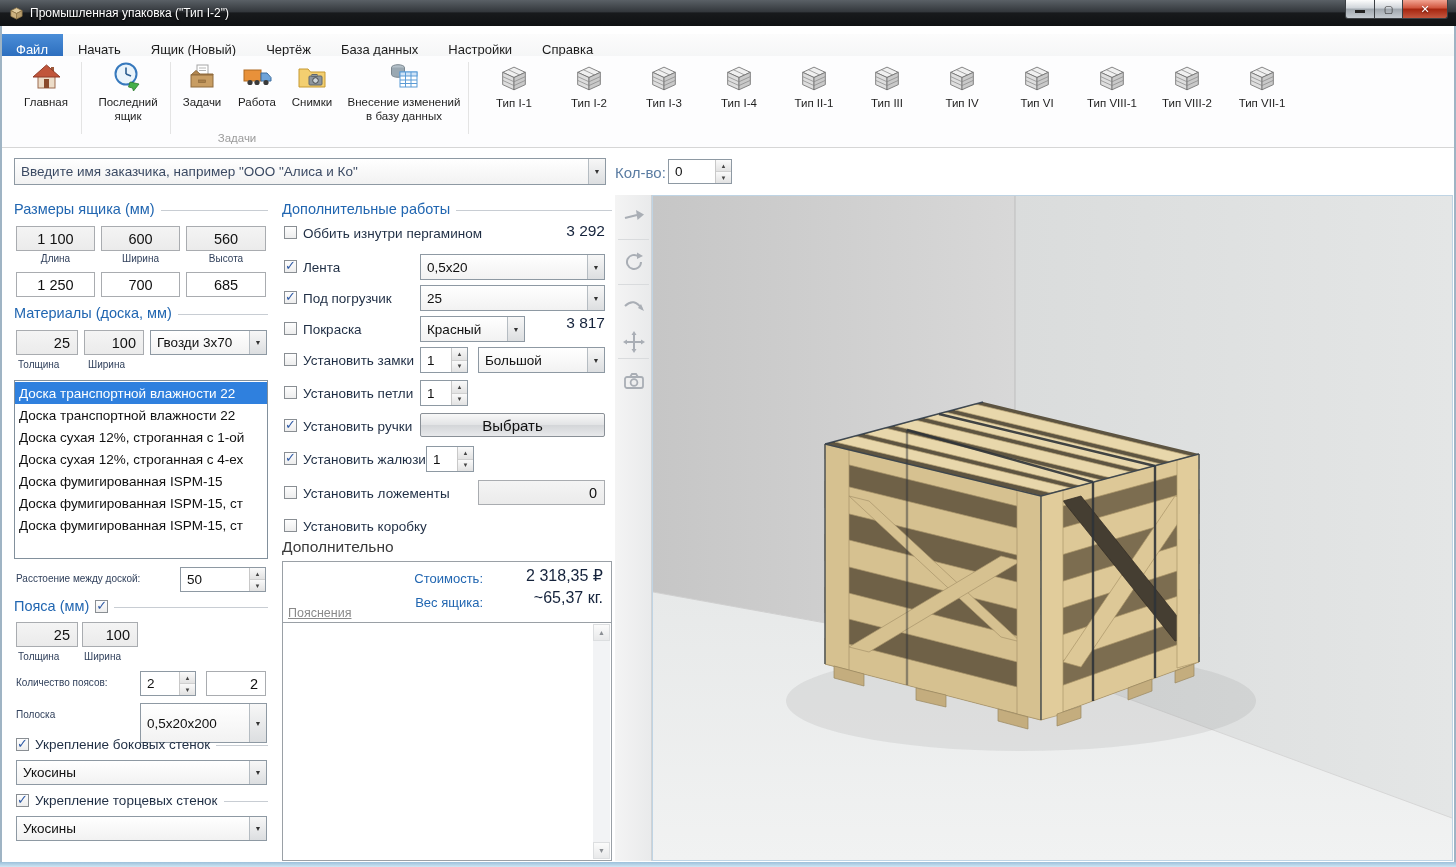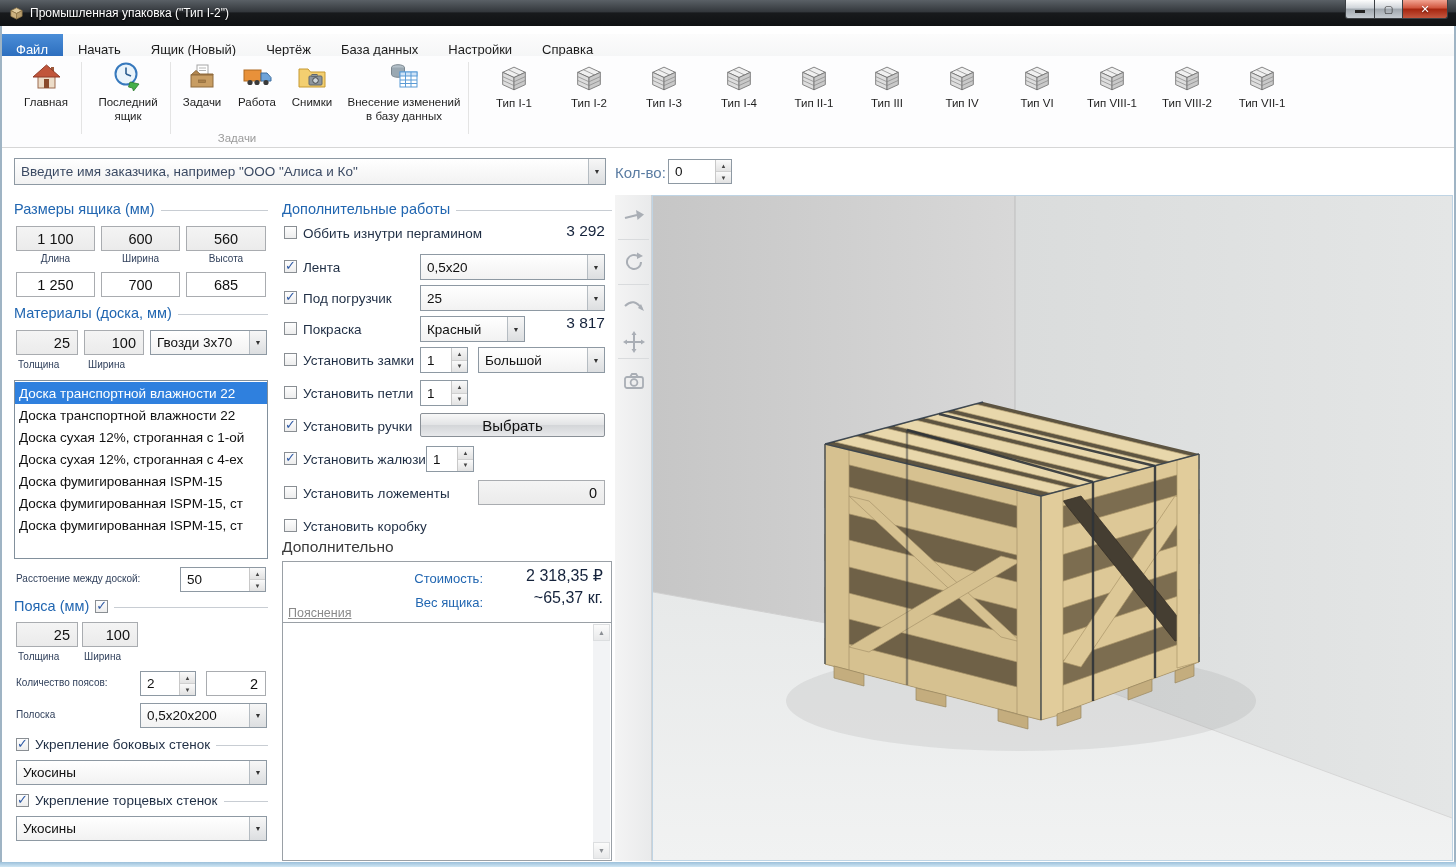--- a/index.html
+++ b/index.html
@@ -375,21 +375,21 @@
     <span class="spin" style="left:140px;top:671px;width:56px;height:25px">
       <span class="sv">2</span>
       <span class="sb">
           <i>▲</i>
           <i>▼</i>
         </span>
     </span>
     <span class="fld edit rt" style="left:206px;top:671px;width:60px;height:25px">2</span>
 
     <span class="lbl" style="left:16px;top:709px">Полоска</span>
-    <span class="combo" style="left:140px;top:703px;width:127px;height:25px">
+    <span class="combo" style="left:140px;top:703px;width:127px;height:40px">
       <span class="v">0,5x20x200</span>
         <span class="cbn"></span>
     </span>
 
     <div class="chkrow" style="left:16px;top:737px;width:252px">
       <span class="cb inl checked" style="position:relative"></span>
       <span class="cl">Укрепление боковых стенок</span>
       <span class="rule"></span>
     </div>
     <span class="combo" style="left:16px;top:760px;width:251px;height:25px">

